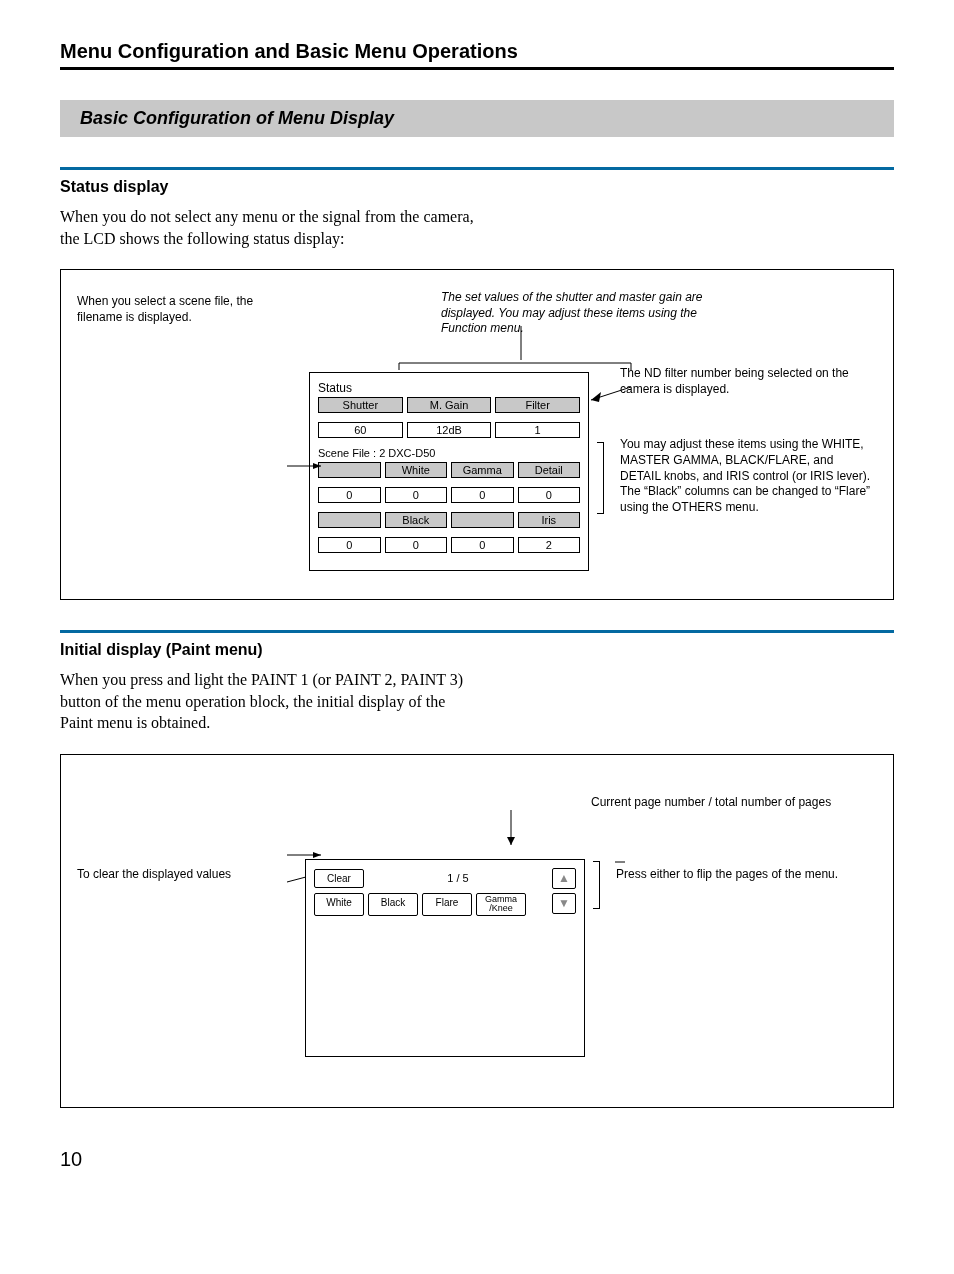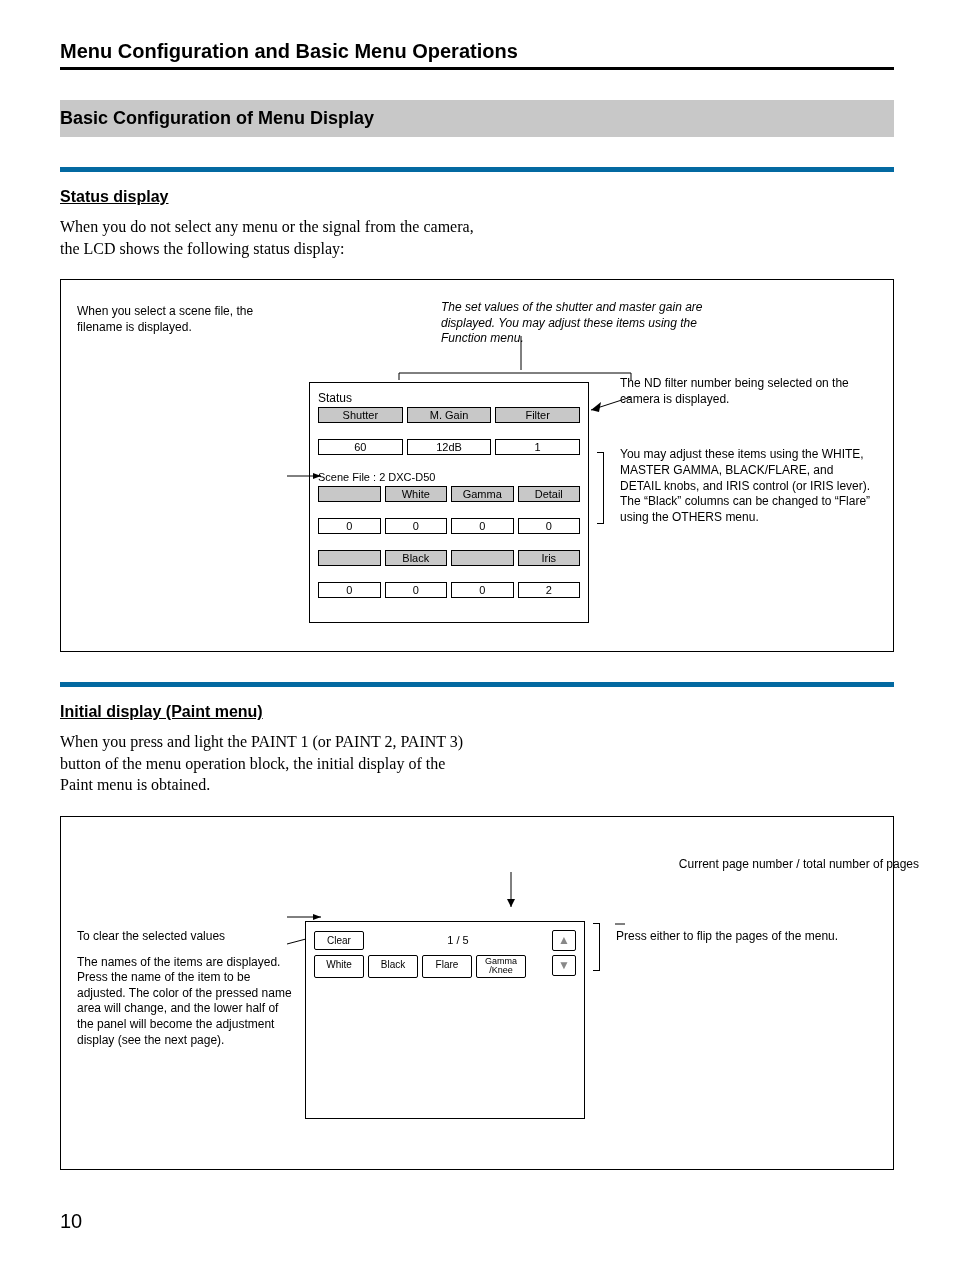--- a/index.html
+++ b/index.html
@@ -15,33 +15,33 @@
     font-weight: bold;
     margin-bottom: 4px;
   }
   .chapter-rule {
     border: none;
     border-top: 3px solid #000;
     margin: 0 0 30px 0;
   }
   .section-title-bar {
     background: #c8c8c8;
-    padding: 8px 0;
+    padding: 8px 20px;
     font-size: 18px;
     font-weight: bold;
     margin-bottom: 30px;
+    font-style: italic;
   }
   .sub-title {
     font-size: 16px;
     font-weight: bold;
-    border-top: 5px solid #0369a1;
-    padding-top: 16px;
+    border-top: 3px solid #0369a1;
+    padding-top: 8px;
     margin-top: 30px;
     margin-bottom: 10px;
-    text-decoration: underline;
   }
   .body-text {
     font-family: "Times New Roman", serif;
     font-size: 16px;
     line-height: 1.35;
     max-width: 420px;
     margin-bottom: 20px;
   }
   .figure-box {
     border: 1px solid #000;
@@ -75,21 +75,21 @@
     background: #fff;
     margin-top: 78px;
   }
   .lcd-title {
     font-size: 12px;
     margin-bottom: 2px;
   }
   .lcd-row {
     display: flex;
     gap: 4px;
-    margin-bottom: 16px;
+    margin-bottom: 9px;
   }
   .lcd-cell {
     border: 1px solid #000;
     flex: 1;
     text-align: center;
     font-size: 11px;
     padding: 1px 0;
     min-width: 0;
   }
   .lcd-cell.hdr {
@@ -182,23 +182,22 @@
   }
   .fig2-right {
     flex: 1;
     padding-left: 8px;
     line-height: 1.3;
     padding-top: 88px;
   }
   .fig2-top-note {
     position: absolute;
     top: 40px;
-    left: 558px;
+    left: 530px;
     width: 300px;
-    text-align: right;
   }
   .page-num {
     font-size: 20px;
     margin-top: 40px;
   }
   svg.connector { position:absolute; pointer-events:none; }
   .bracket2 {
     border-top: 1px solid #000;
     border-right: 1px solid #000;
     border-bottom: 1px solid #000;
@@ -302,22 +301,21 @@
 
     <line x1="226" y1="127" x2="260" y2="118" stroke="black" stroke-width="1"></line>
 
     <line x1="554" y1="107" x2="564" y2="107" stroke="black" stroke-width="1"></line>
   </svg>
 
   <div class="fig2-top-note">Current page number / total number of pages</div>
 
   <div class="fig2-layout">
     <div class="fig2-left">
-      <div class="fig2-left-note1">To clear the selected values</div>
-      <div>The names of the items are displayed.  Press the name of the item to be adjusted.  The color of the pressed name area will change, and the lower half of the panel will become the adjustment display (see the next page).</div>
+      <div class="fig2-left-note1">To clear the displayed values</div>
     </div>
 
     <div class="lcd2">
       <div class="lcd2-toprow">
         <div class="btn">Clear</div>
         <div class="page-ind">1 / 5</div>
         <div class="btn sq" style="color:#888;">▲</div>
       </div>
       <div class="lcd2-row2">
         <div class="btn">White</div>

